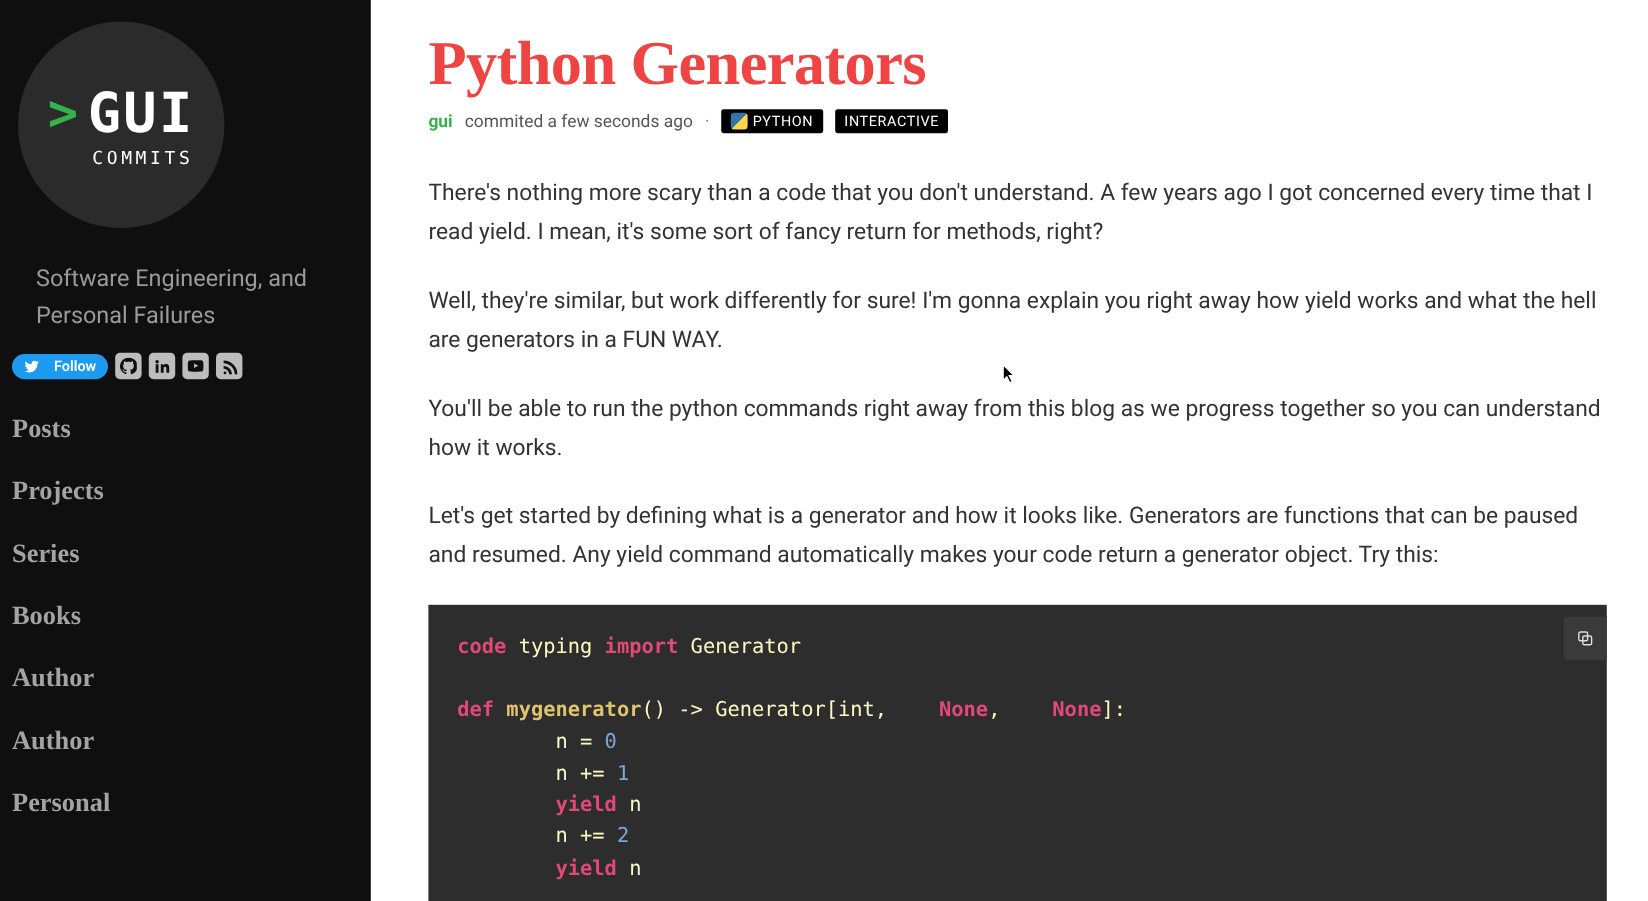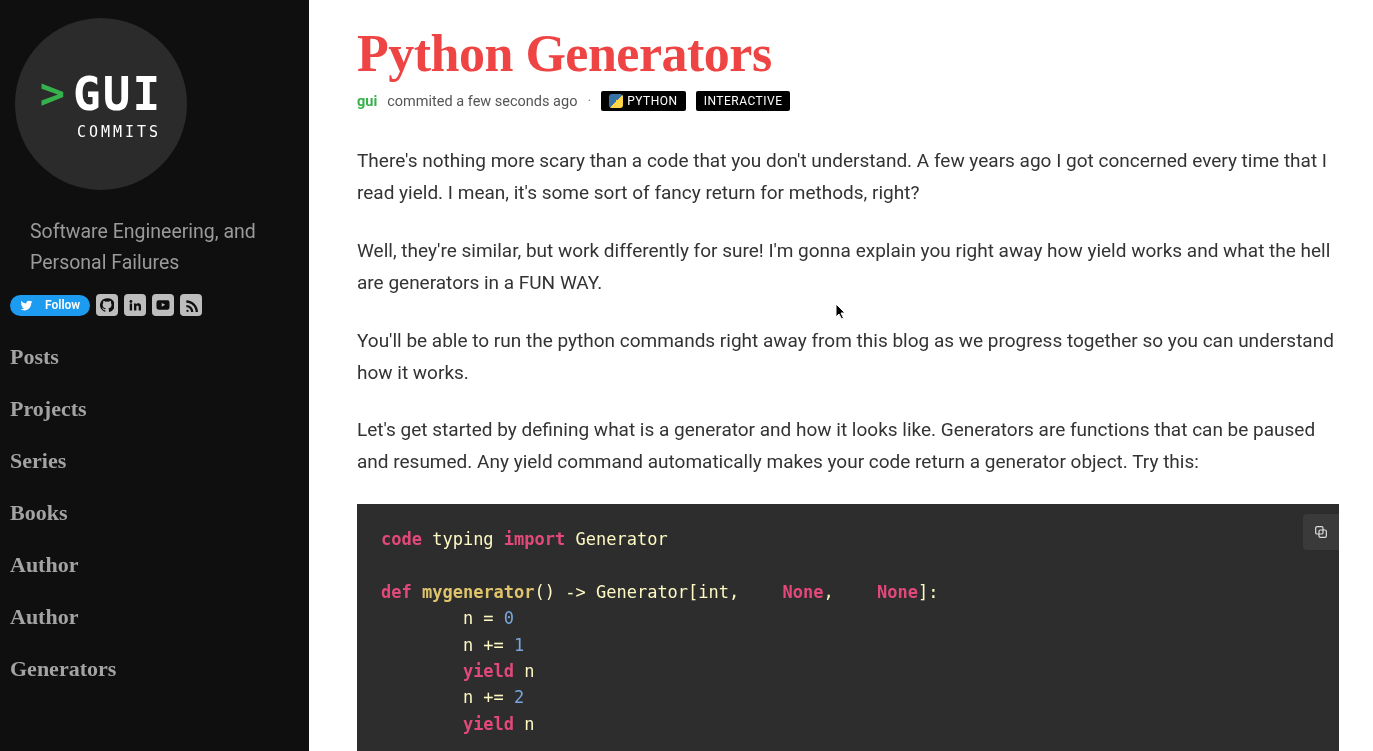--- a/index.html
+++ b/index.html
@@ -200,21 +200,21 @@
     </span>
   </div>
 
   <nav class="nav">
     <a class="nav-item">Posts</a>
     <a class="nav-item">Projects</a>
     <a class="nav-item">Series</a>
     <a class="nav-item">Books</a>
     <a class="nav-item">Author</a>
     <a class="nav-item">Author</a>
-    <a class="nav-item">Generators</a>
+    <a class="nav-item">Personal</a>
   </nav>
 </aside>
 
 <main class="main">
   <h1 class="post-title">Python Generators</h1>
 
   <div class="meta-row">
     <span class="meta-author">gui</span>
     <span>commited a few seconds ago</span>
     <span class="meta-sep">·</span>

